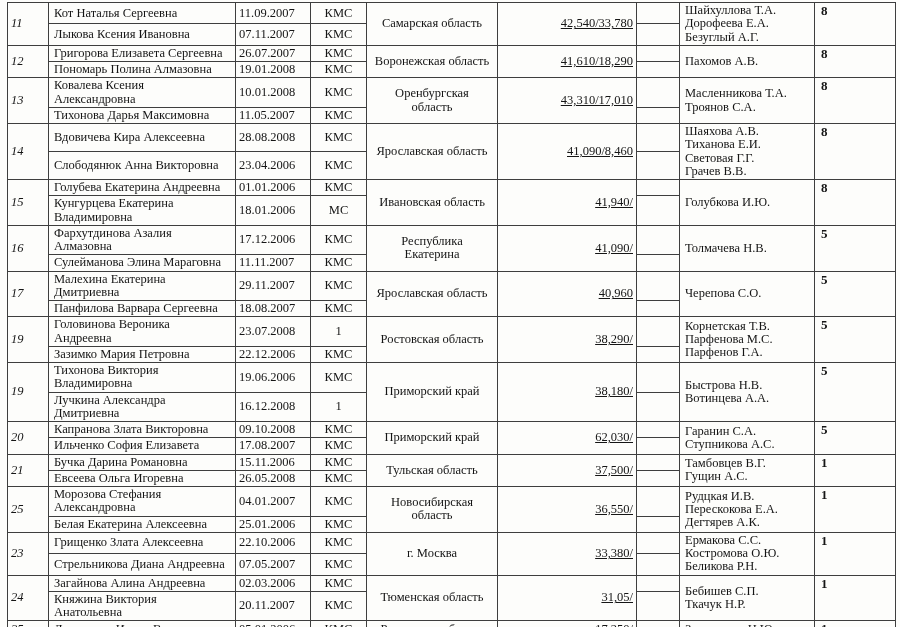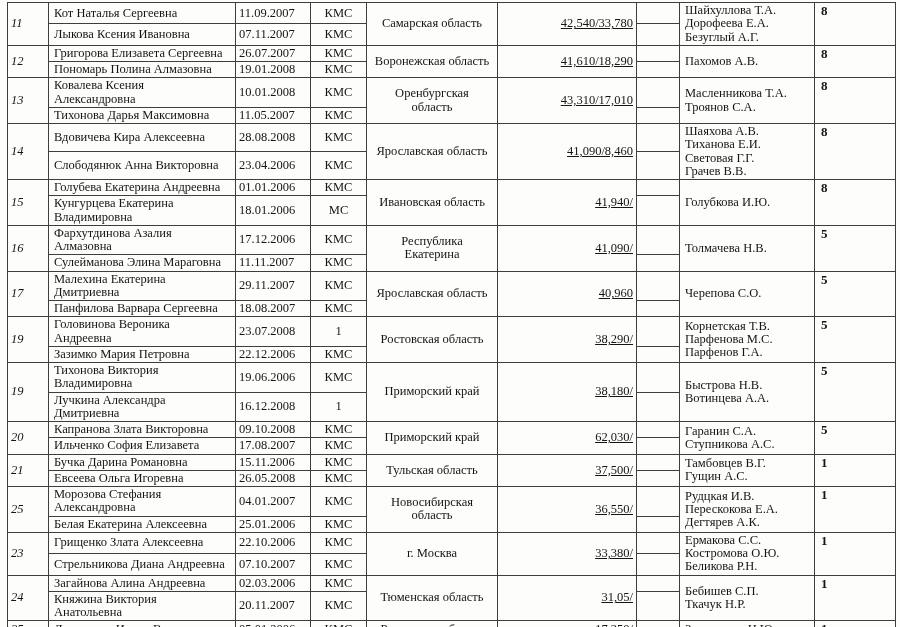--- a/index.html
+++ b/index.html
@@ -284,21 +284,21 @@
           <td class="c-region" rowspan="2">г. Москва</td>
           <td class="c-score" rowspan="2">33,380/</td>
           <td class="c-gap"></td>
           <td class="c-coach" rowspan="2">Ермакова С.С.
 Костромова О.Ю.
 Беликова Р.Н.</td>
           <td class="c-points" rowspan="2">1</td>
         </tr>
         <tr>
           <td class="c-name">Стрельникова Диана Андреевна</td>
-          <td class="c-date">07.10.2007</td>
+          <td class="c-date">07.05.2007</td>
           <td class="c-rank">КМС</td>
           <td class="c-gap"></td>
         </tr>
         <tr>
           <td class="c-num" rowspan="2">24</td>
           <td class="c-name">Загайнова Алина Андреевна</td>
           <td class="c-date">02.03.2006</td>
           <td class="c-rank">КМС</td>
           <td class="c-region" rowspan="2">Тюменская область</td>
           <td class="c-score" rowspan="2">31,05/</td>

